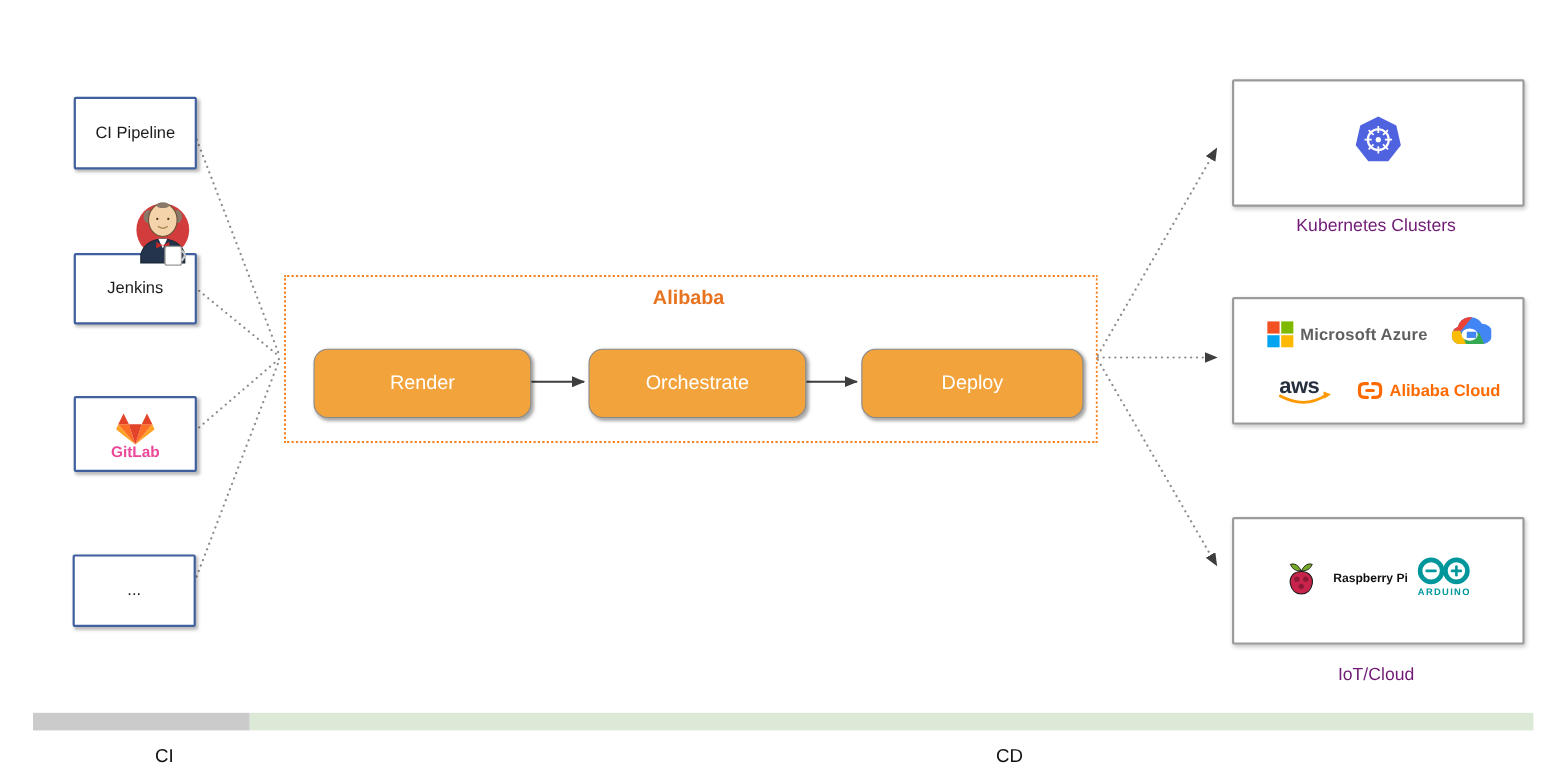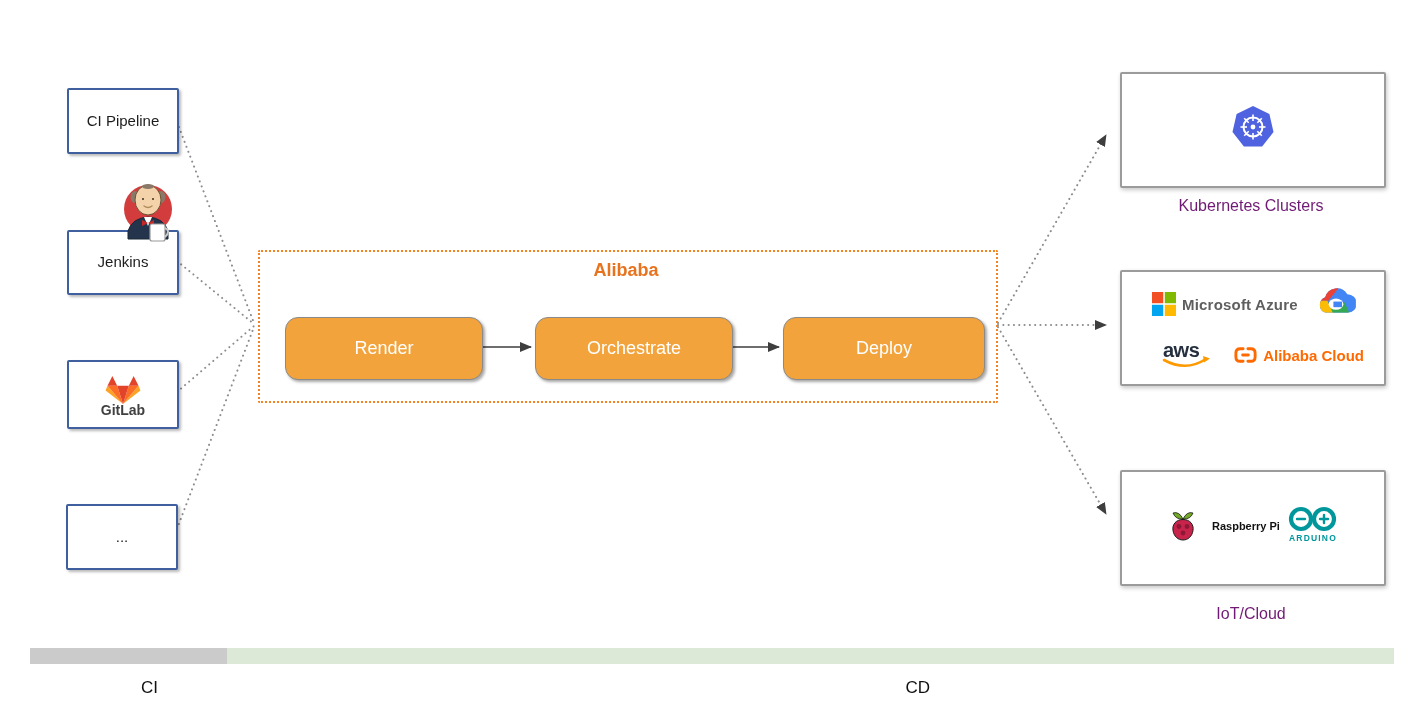--- a/index.html
+++ b/index.html
@@ -7,21 +7,21 @@
   .canvas{position:relative;width:1413px;height:713px;background:#fff;overflow:hidden;}
   .connectors{position:absolute;left:0;top:0;width:1413px;height:713px;z-index:1;pointer-events:none;}
 
   
   .src-box{position:absolute;z-index:2;background:#fff;border:2px solid #3f5f9e;border-radius:2px;
            box-shadow:2px 2px 3px rgba(0,0,0,.28);display:flex;align-items:center;justify-content:center;
            flex-direction:column;font-size:15px;color:#1c1c1c;}
   .src-label{line-height:1.1;}
   .jenkins-mascot{position:absolute;z-index:3;}
   .gitlab-inner{display:flex;flex-direction:column;align-items:center;gap:0px;margin-top:2px;}
-  .gitlab-word{font-size:14px;font-weight:600;color:#404040;margin-top:-3px;}
+  .gitlab-word{font-size:14px;font-weight:600;color:#ec4899;margin-top:-3px;}
 
   
   .kv-frame{position:absolute;z-index:2;border:2px dotted #f5831f;border-radius:2px;background:transparent;}
   .kv-title{position:absolute;z-index:3;font-size:18px;font-weight:bold;color:#e8731e;text-align:center;}
   .step-box{position:absolute;z-index:3;background:#f2a33c;border:1px solid #8a8a8a;border-radius:13px;
             box-shadow:2px 2px 3px rgba(0,0,0,.35);display:flex;align-items:center;justify-content:center;
             color:#fff;font-size:18px;}
 
   
   .tgt-box{position:absolute;z-index:2;background:#fff;border:2px solid #9b9b9b;border-radius:2px;

